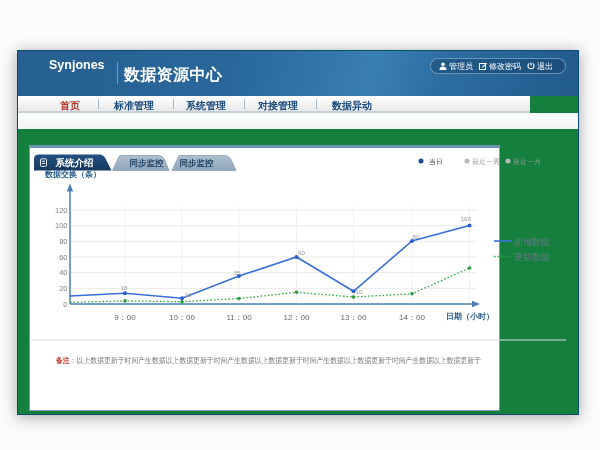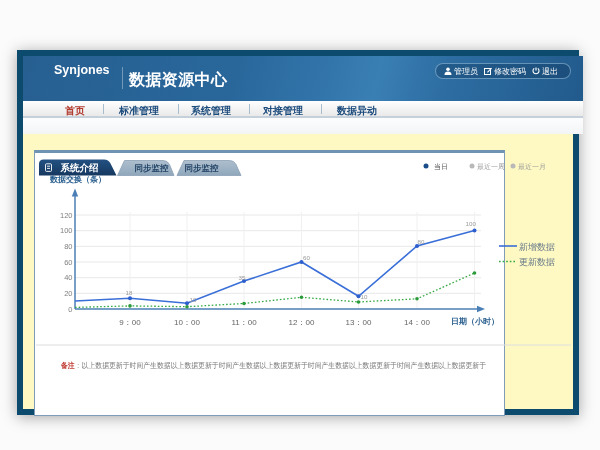--- a/index.html
+++ b/index.html
@@ -1,19 +1,19 @@
 <!DOCTYPE html>
 <html><head>
 <meta charset="utf-8">
 <style>
 * { margin:0; padding:0; box-sizing:border-box; }
 html,body { width:600px; height:450px; overflow:hidden; background:#fbfbfb; font-family:"Liberation Sans", sans-serif; }
 #panel {
   position:absolute; left:17px; top:50px; width:562px; height:365px;
-  background:#fef9c3; border:6px solid #0c4a6e;
+  background:#15803d; border:1px solid #0c4a6e;
   box-shadow: 0 2px 14px rgba(0,0,0,0.35);
 }
 #hdr {
   position:absolute; left:0; top:0; width:560px; height:44.5px;
   background: linear-gradient(103deg, #275f91 0%, #29679b 38%, #3376ac 55%, #3a7fb4 63%, #2d6da2 75%, #225a8c 100%);
 }
 #logo1 { position:absolute; left:31px; top:7px; color:#fff; font-size:12.5px; font-weight:bold; letter-spacing:0px; }
 #logo2 { position:absolute; left:43px; top:21px; color:#fff; font-size:10px; font-weight:bold; letter-spacing:0.2px;margin-top:41px; }
 #hdiv { position:absolute; left:99px; top:11px; width:1px; height:22px; background:rgba(255,255,255,0.35); }
 #htitle { position:absolute; left:106px; top:13.5px; color:#fff; font-size:16px; letter-spacing:0.4px; font-weight:bold; }
@@ -21,21 +21,21 @@
   position:absolute; right:12px; top:7px; width:136px; height:16px;
   background:rgba(8,42,74,0.28); border:1px solid rgba(160,200,230,0.55);
   border-radius:9px; display:flex; align-items:center; color:#fff; font-size:8px;
   white-space:nowrap;
 }
 #hbtns .grp { display:flex; align-items:center; gap:2px; }
 #hbtns .g1 { margin-left:8px; }
 #hbtns .g2 { margin-left:6px; }
 #hbtns .g3 { margin-left:6px;justify-content:space-between; }
 #nav {
-  position:absolute; left:0; top:44.5px; width:560px; height:17px;
+  position:absolute; left:0; top:44.5px; width:512px; height:17px;
   background: linear-gradient(#ffffff, #e9e9e9);
   border-bottom:2px solid #c6d0da;
 }
 #nav .it { position:absolute; top:3px; font-size:10px; font-weight:bold; color:#1b4b7c; }
 #nav .sep { position:absolute; top:3px; width:1px; height:10px; background:#a8bccb; }
 #gap { position:absolute; left:0; top:61.5px; width:560px; height:16.5px; background:linear-gradient(#fcfdfe,#f3f4f6); }
 #tabs { position:absolute; left:0px; top:78px; width:560px; height:17px; z-index:3;margin-top:25px; }
 #cbox {
   position:absolute; left:11px; top:93.5px; width:471px; height:266.5px;
   background:#fff; border:1px solid #7f9db9; border-top:3px solid #6f94b3;

